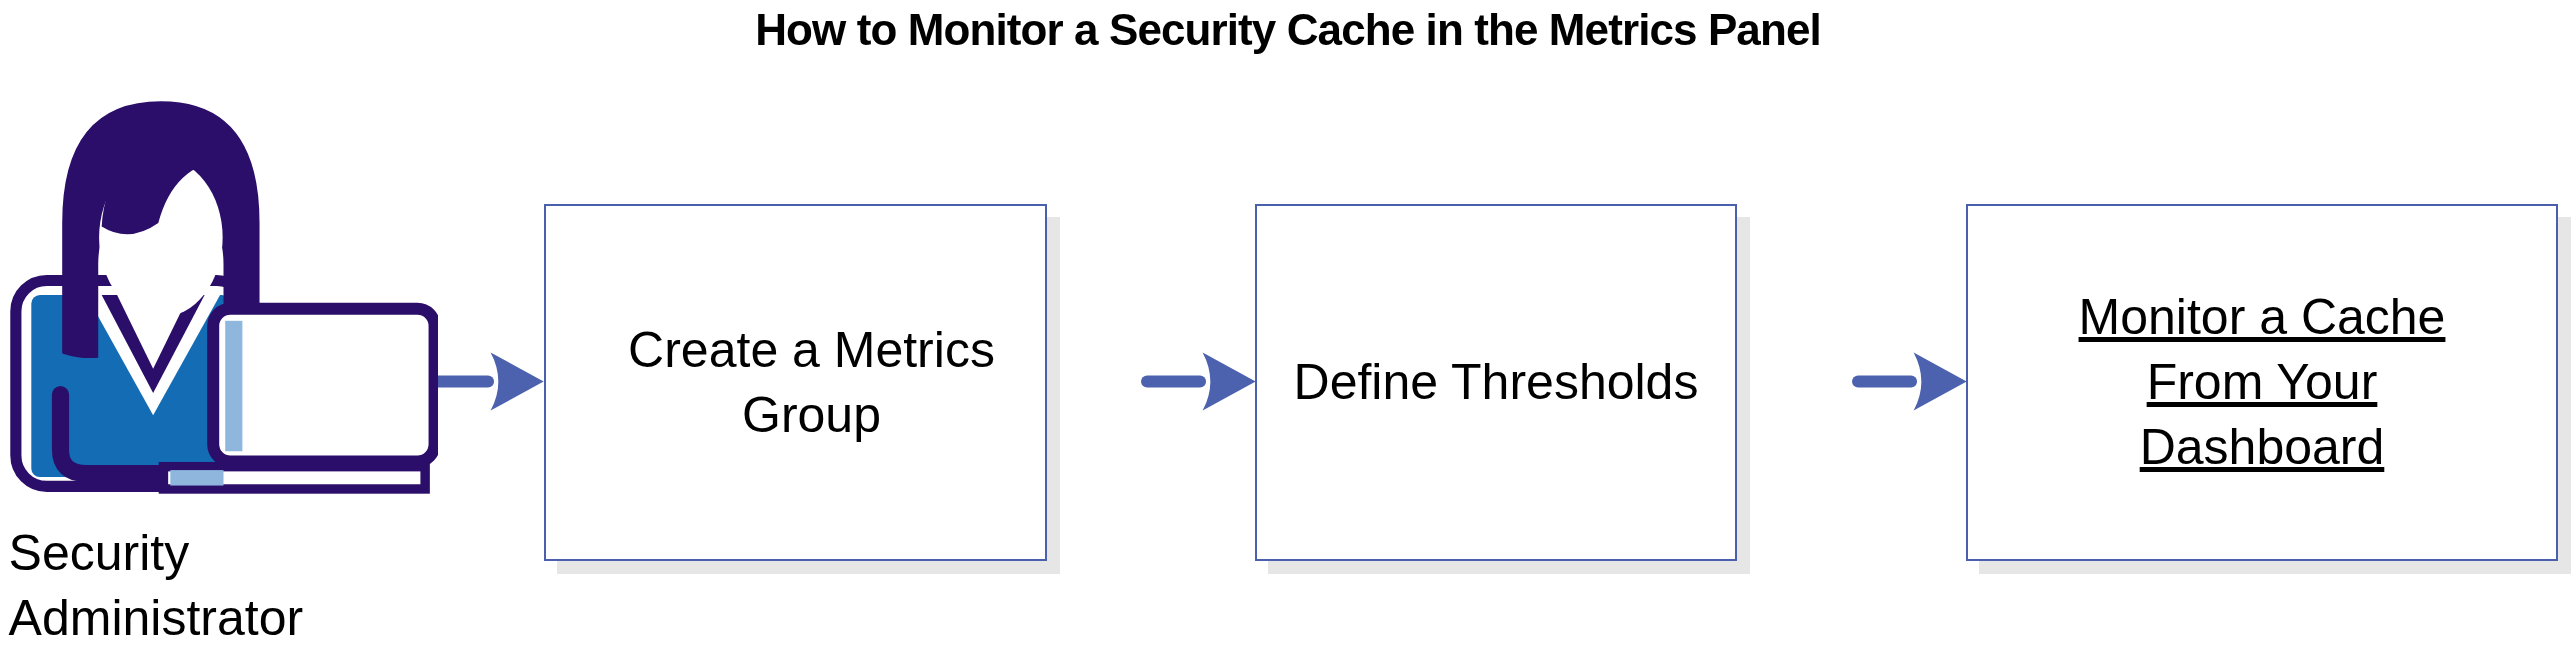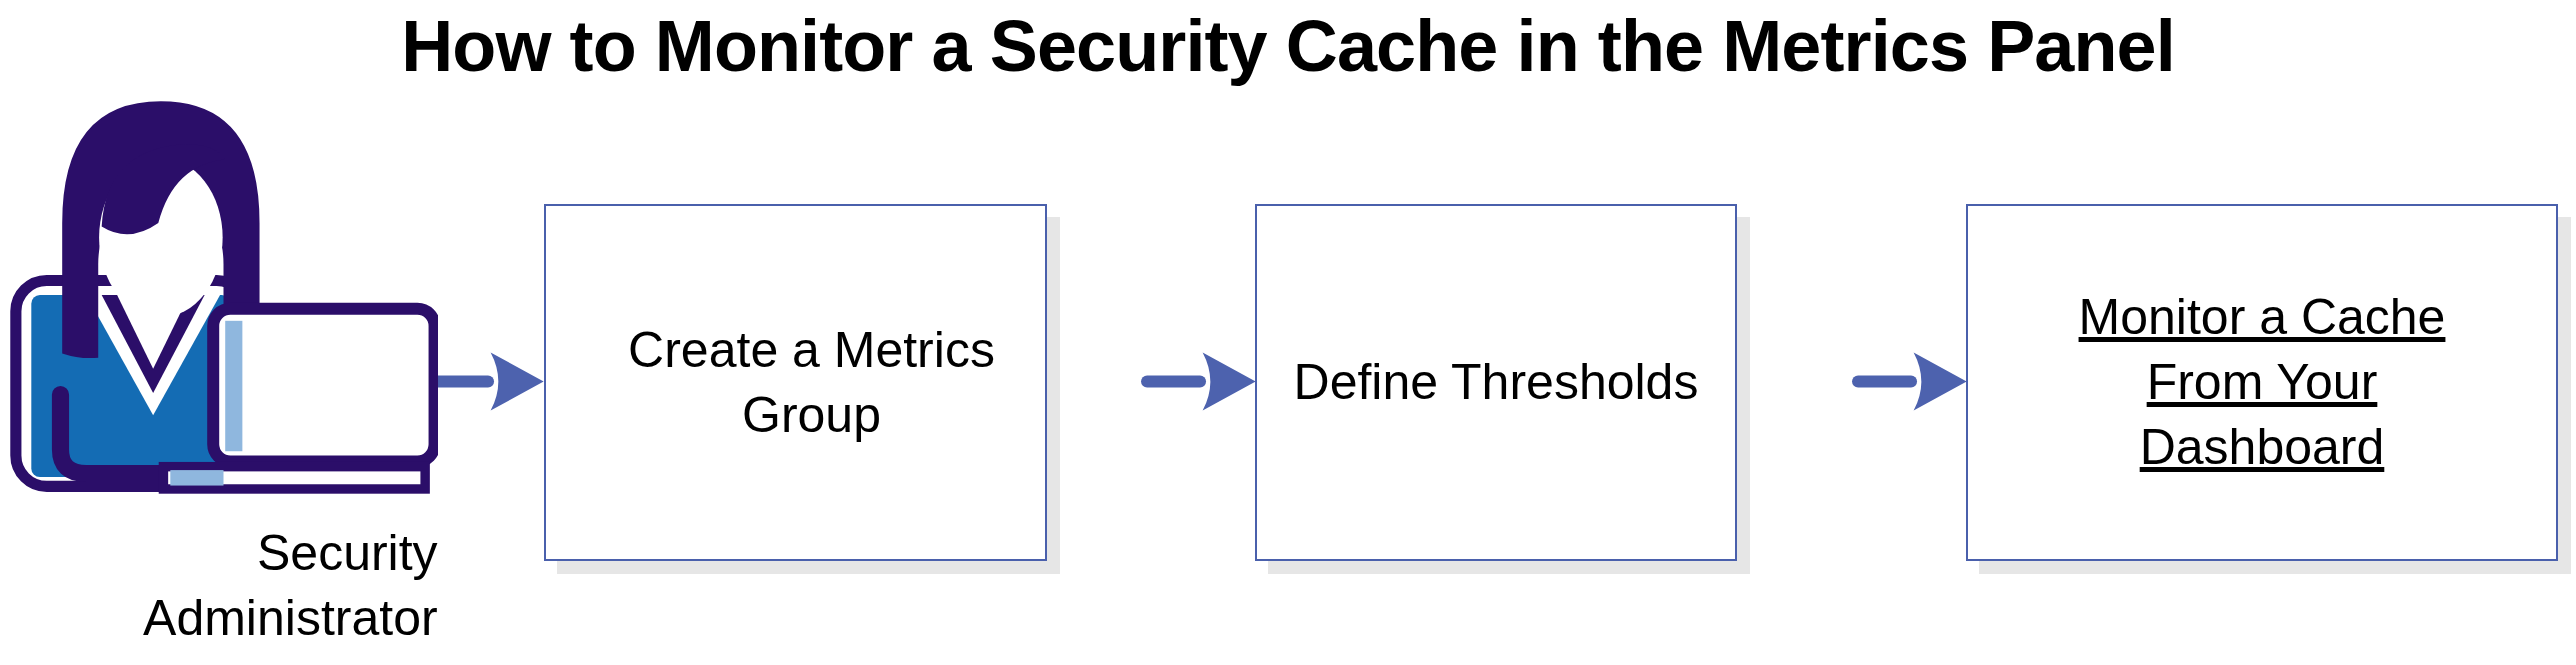--- a/index.html
+++ b/index.html
@@ -25,39 +25,39 @@
     font-family: "Liberation Sans", sans-serif;
   }
 
   .title {
     position: absolute;
     top: 5.2px;
     left: 0;
     width: 2576px;
     margin: 0;
     text-align: center;
-    font-size: 72px;
+    font-size: 44px;
     font-weight: bold;
     letter-spacing: -0.9px;
     color: var(--title-text);
     white-space: nowrap;
   }
 
   .actor {
     position: absolute;
     left: 8.6px;
     top: 96px;
     width: 429px;
     z-index: 2;
   }
   .actor-icon { display: block; width: 429px; height: 399px; }
   .actor-label {
     margin-top: 26px;
     width: 429px;
-    text-align: right;
+    text-align: left;
     font-size: 50px;
     line-height: 1.3;
     color: #000000;
   }
 
   .f-navy  { fill: var(--icon-navy); }
   .f-blue  { fill: var(--icon-blue); }
   .f-lblue { fill: var(--icon-light-blue); }
   .f-white { fill: #ffffff; }
   .s-navy  { stroke: var(--icon-navy); }

